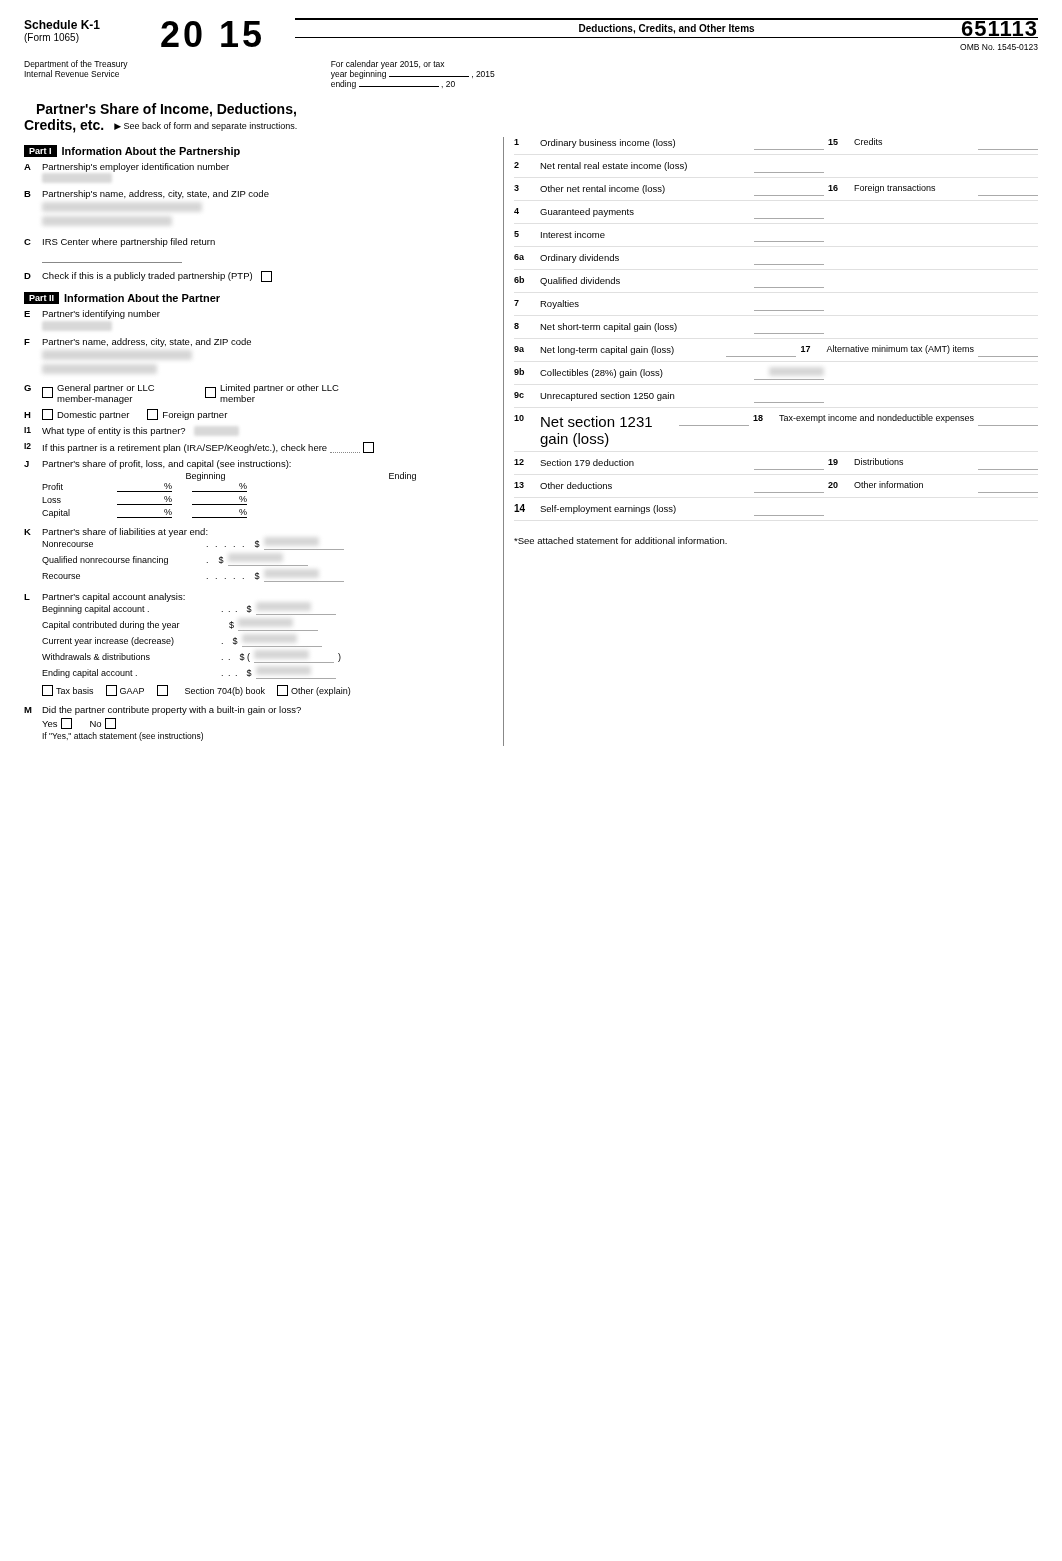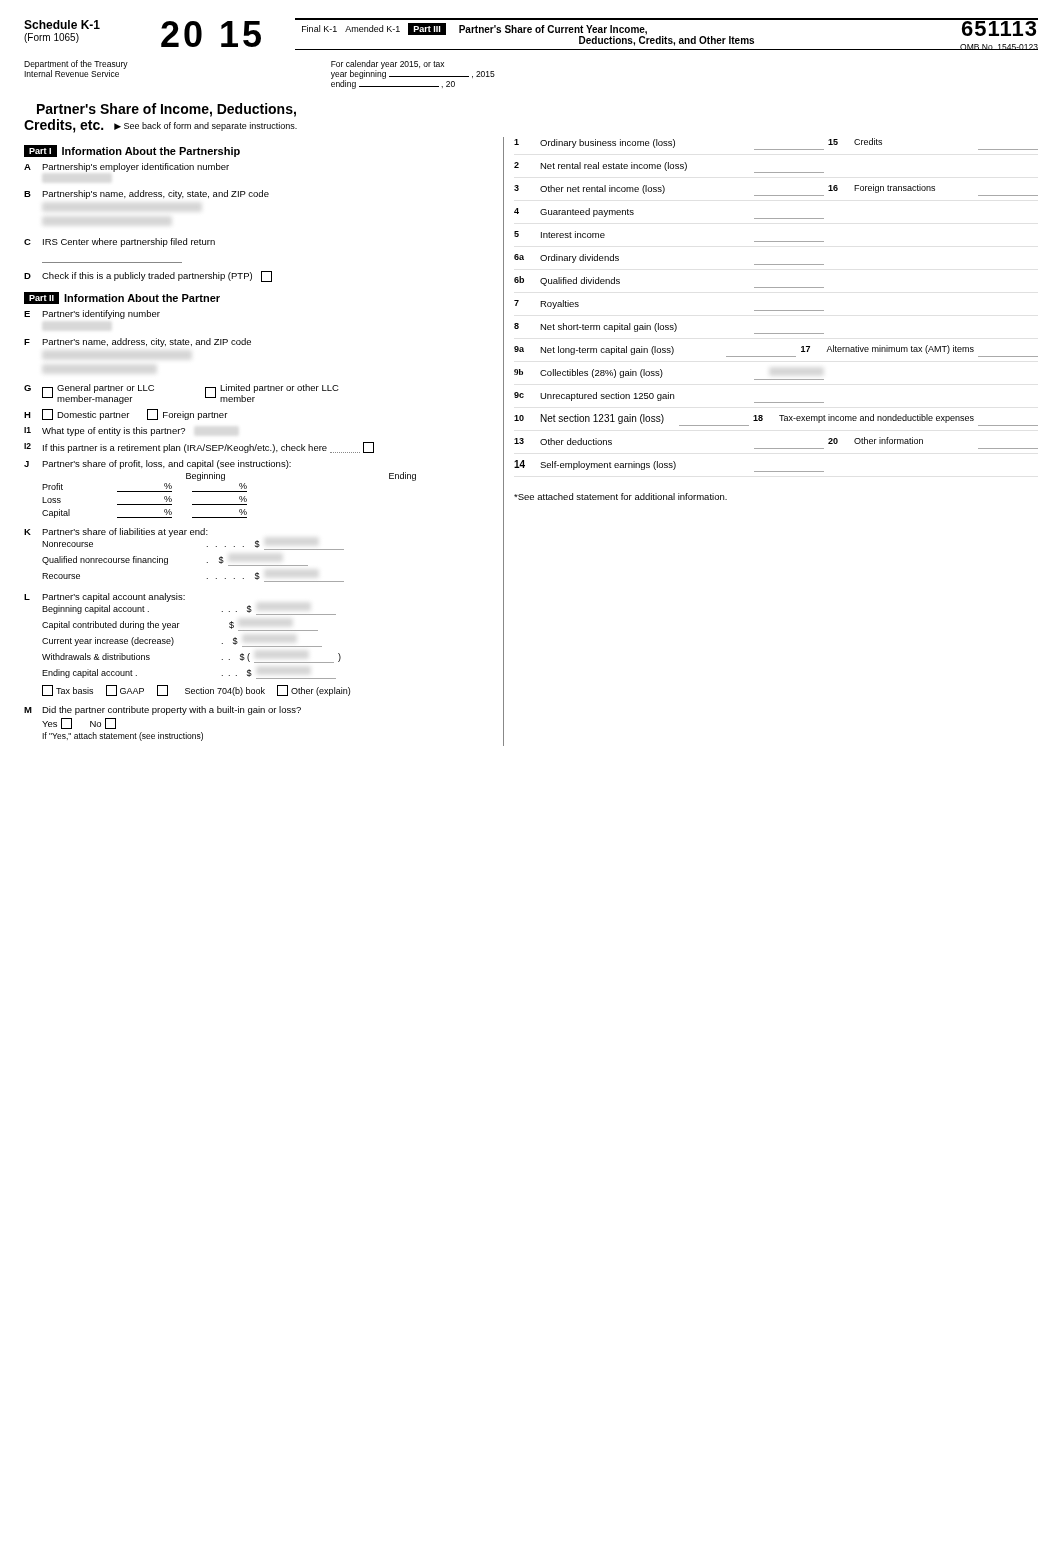--- a/index.html
+++ b/index.html
@@ -170,26 +170,20 @@
   </div>
 
   <div class="header-row">
     <div>
       <div class="schedule-title">Schedule K-1</div>
       <div style="font-size:10px;">(Form 1065)</div>
     </div>
     <div class="form-year">20 15</div>
 
     <div style="margin-left:30px; flex:1; border-top:2px solid #000; border-bottom:1px solid #000; padding:3px 6px;">
-      <div style="display:flex; align-items:center; gap:8px; font-size:9px;">
-        <span style="font-size:9px;">Final K-1</span>
-        <span style="font-size:9px;">Amended K-1</span>
-        <span class="part-label">Part III</span>
-        <span style="font-size:10px; font-weight:bold;">Partner's Share of Current Year Income,</span>
-      </div>
       <div style="font-size:10px; font-weight:bold; text-align:center;">Deductions, Credits, and Other Items</div>
     </div>
   </div>
 
   <div style="display:flex; justify-content:space-between; margin-top:3px;">
     <div>
       <div style="font-size:8.5px;">Department of the Treasury</div>
       <div style="font-size:8.5px;">Internal Revenue Service</div>
     </div>
     <div style="font-size:8.5px;">
@@ -578,49 +572,62 @@
     </div>
 
       <div style="display:flex; align-items:flex-start; min-width:210px; gap:4px;">
         <span style="min-width:22px; font-size:9px; font-weight:bold;">17</span>
         <span style="flex:1; font-size:9px;">Alternative minimum tax (AMT) items</span>
         <span style="border-bottom:1px solid #aaa; min-width:60px; display:inline-block; height:13px;"></span>
       </div>
     </div>
           <div style="display: flex; align-items: flex-start; margin-bottom: 5px; padding-bottom: 4px; border-bottom: 1px solid rgb(224, 224, 224); font-size: 9.5px; gap: 4px;">
     <div style="display:flex; align-items:flex-start; flex:1; gap:4px;">
-      <span style="min-width:22px; font-size:9px; font-weight:bold;font-family:Liberation Serif, serif;">9b</span>
+      <span style="min-width:22px; font-size:9px; font-weight:bold;">9b</span>
       <span style="flex:1; font-size:9.5px;">Collectibles (28%) gain (loss)</span>
       <span style="border-bottom:1px solid #aaa; min-width:70px; display:inline-block; height:13px; text-align:right;"><span style="display:inline-block;background:#c0c0c0;border-radius:2px;height:9px;min-width:55px;filter:blur(2px);opacity:0.65;"></span></span>
     </div>
   <div style="min-width:210px;"></div>
           </div>
           <div style="display: flex; align-items: flex-start; margin-bottom: 5px; padding-bottom: 4px; border-bottom: 1px solid rgb(224, 224, 224); font-size: 9.5px; gap: 4px;">
     <div style="display:flex; align-items:flex-start; flex:1; gap:4px;">
       <span style="min-width:22px; font-size:9px; font-weight:bold;">9c</span>
       <span style="flex:1; font-size:9.5px;">Unrecaptured section 1250 gain</span>
       <span style="border-bottom:1px solid #aaa; min-width:70px; display:inline-block; height:13px; text-align:right;"></span>
     </div>
   <div style="min-width:210px;"></div>
           </div>
           <div style="display: flex; align-items: flex-start; margin-bottom: 5px; padding-bottom: 4px; border-bottom: 1px solid rgb(224, 224, 224); font-size: 9.5px; gap: 4px;">
     <div style="display:flex; align-items:flex-start; flex:1; gap:4px;">
       <span style="min-width:22px; font-size:9px; font-weight:bold;">10</span>
-      <span style="flex:1; font-size:10px;">Net section 1231 gain (loss)</span>
+      <span style="flex:1; font-size:15px;">Net section 1231 gain (loss)</span>
       <span style="border-bottom:1px solid #aaa; min-width:70px; display:inline-block; height:13px; text-align:right;"></span>
     </div>
 
       <div style="display:flex; align-items:flex-start; min-width:210px; gap:4px;">
         <span style="min-width:22px; font-size:9px; font-weight:bold;">18</span>
         <span style="flex:1; font-size:9px;">Tax-exempt income and nondeductible expenses</span>
         <span style="border-bottom:1px solid #aaa; min-width:60px; display:inline-block; height:13px;"></span>
       </div>
     </div>
           <div style="display: flex; align-items: flex-start; margin-bottom: 5px; padding-bottom: 4px; border-bottom: 1px solid rgb(224, 224, 224); font-size: 9.5px; gap: 4px;">
     <div style="display:flex; align-items:flex-start; flex:1; gap:4px;">
+      <span style="min-width:22px; font-size:9px; font-weight:bold;">12</span>
+      <span style="flex:1; font-size:9.5px;">Section 179 deduction</span>
+      <span style="border-bottom:1px solid #aaa; min-width:70px; display:inline-block; height:13px; text-align:right;"></span>
+    </div>
+
+      <div style="display:flex; align-items:flex-start; min-width:210px; gap:4px;">
+        <span style="min-width:22px; font-size:9px; font-weight:bold;">19</span>
+        <span style="flex:1; font-size:9px;">Distributions</span>
+        <span style="border-bottom:1px solid #aaa; min-width:60px; display:inline-block; height:13px;"></span>
+      </div>
+    </div>
+          <div style="display: flex; align-items: flex-start; margin-bottom: 5px; padding-bottom: 4px; border-bottom: 1px solid rgb(224, 224, 224); font-size: 9.5px; gap: 4px;">
+    <div style="display:flex; align-items:flex-start; flex:1; gap:4px;">
       <span style="min-width:22px; font-size:9px; font-weight:bold;">13</span>
       <span style="flex:1; font-size:9.5px;">Other deductions</span>
       <span style="border-bottom:1px solid #aaa; min-width:70px; display:inline-block; height:13px; text-align:right;"></span>
     </div>
 
       <div style="display:flex; align-items:flex-start; min-width:210px; gap:4px;">
         <span style="min-width:22px; font-size:9px; font-weight:bold;">20</span>
         <span style="flex:1; font-size:9px;">Other information</span>
         <span style="border-bottom:1px solid #aaa; min-width:60px; display:inline-block; height:13px;"></span>
       </div>

